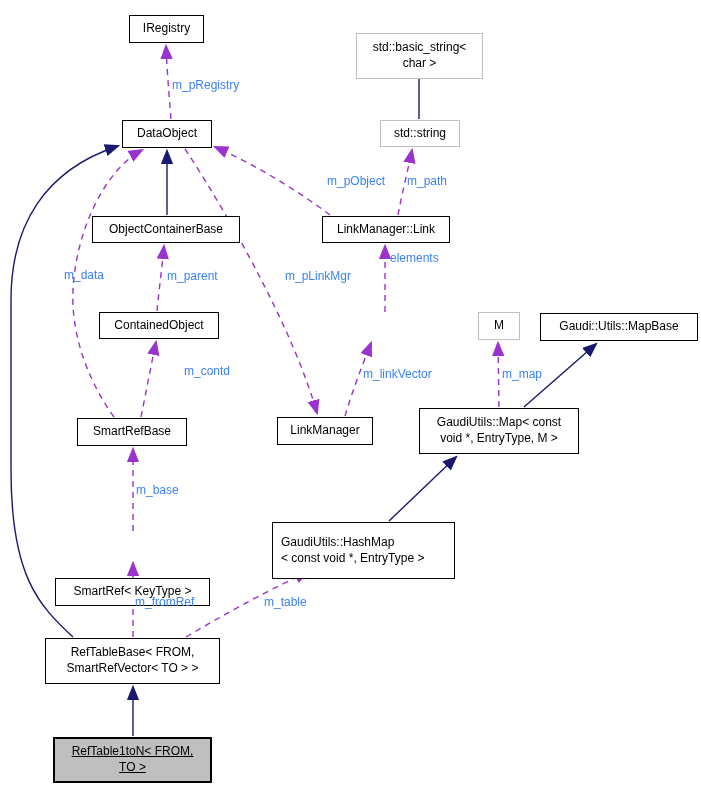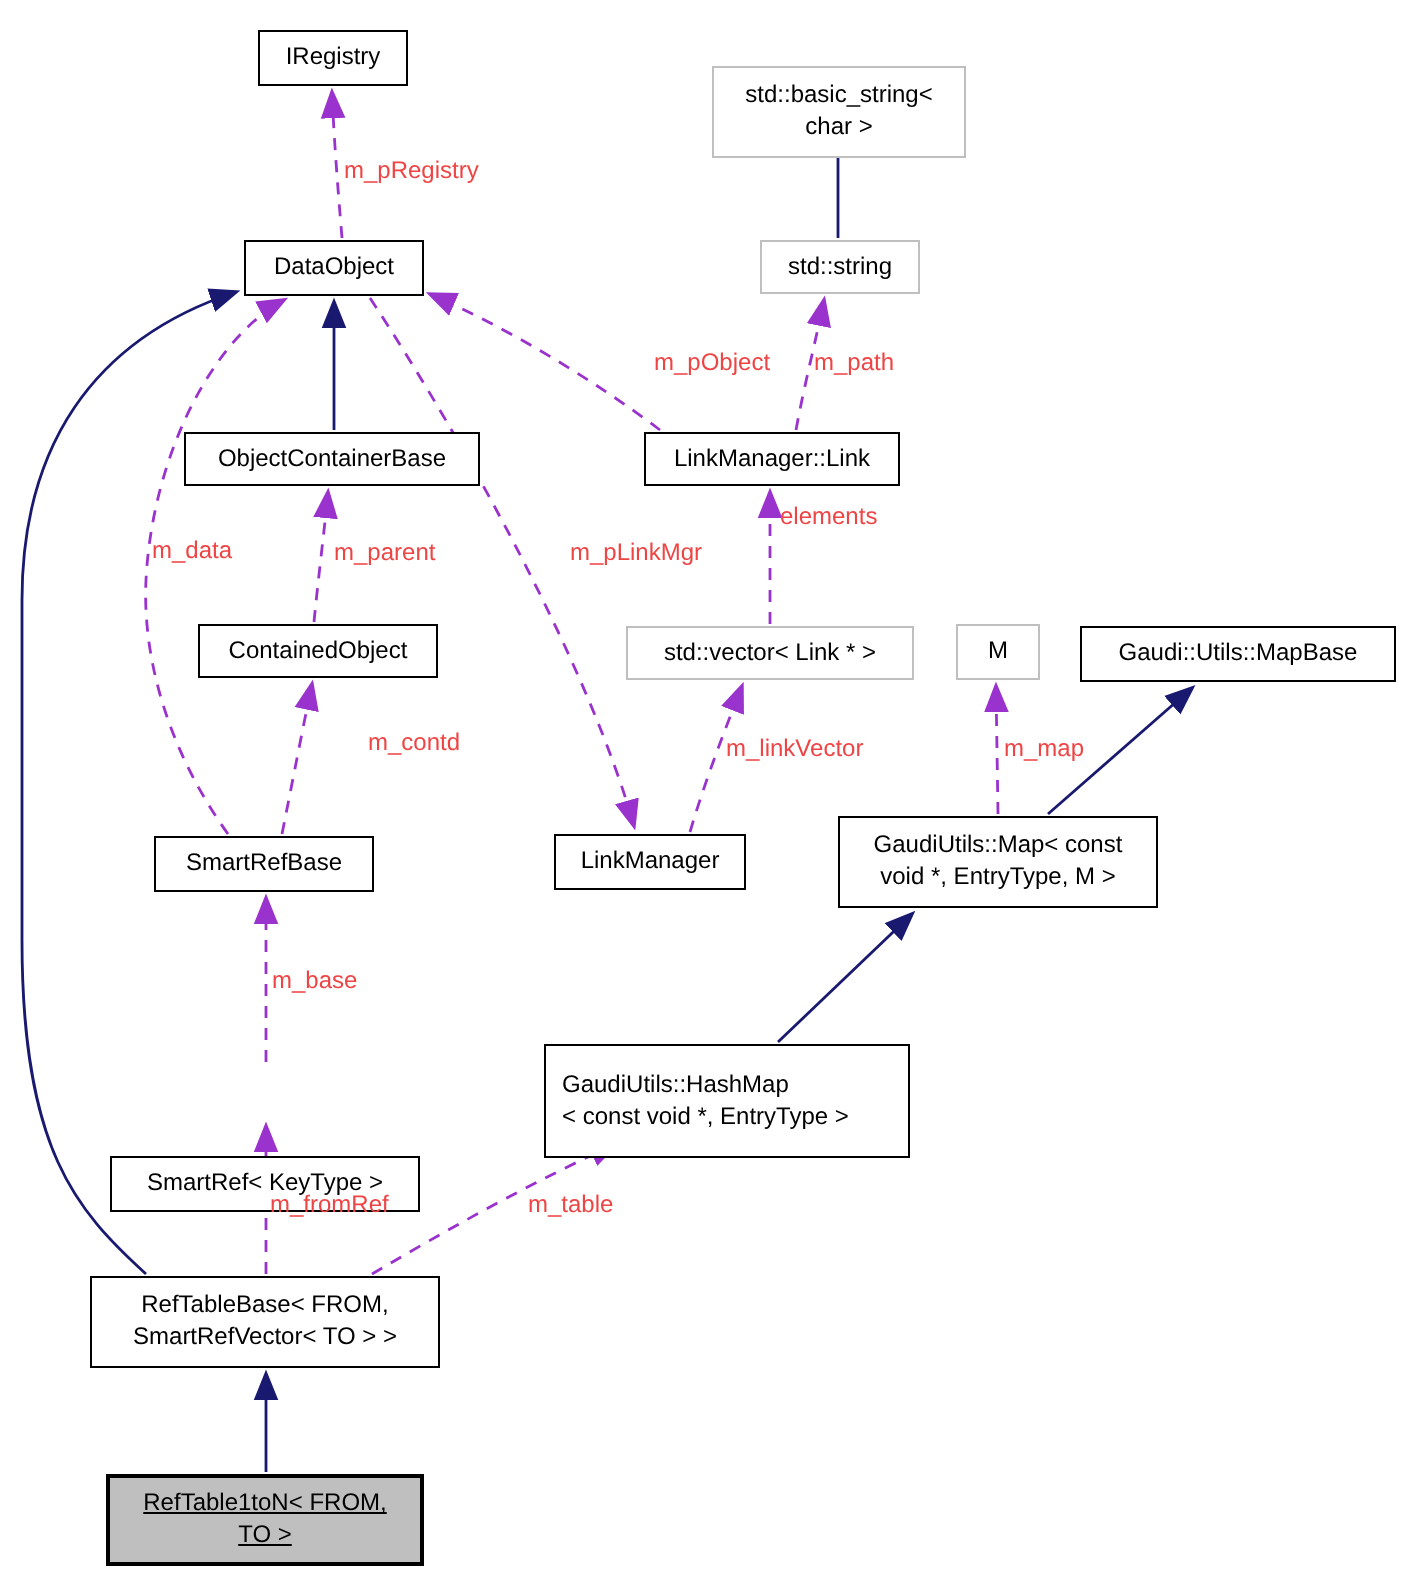--- a/index.html
+++ b/index.html
@@ -25,21 +25,21 @@
     color:#000000;
     white-space:pre-line;
     z-index:2;
   }
   .node.external{border-color:#bfbfbf;}
   .node.current{background:#bfbfbf;border-width:2px;}
   .node.left-text{justify-content:flex-start;text-align:left;padding-left:8px;}
   .edge-label{
     position:absolute;
     font-size:12px;
-    color:#ef4444;
+    color:#3b82f6;
     white-space:nowrap;
     z-index:3;
   }
 </style>
 </head>
 <body>
 
 <div class="canvas">
 
   <svg class="edges" width="701" height="789" viewBox="0 0 701 789" xmlns="http://www.w3.org/2000/svg">
@@ -82,21 +82,20 @@
   <div class="node" style="left:122px;top:120px;width:90px;height:28px;">DataObject</div>
 
   <div class="node external" style="left:380px;top:120px;width:80px;height:27px;">std::string</div>
 
   <div class="node" style="left:92px;top:216px;width:148px;height:27px;">ObjectContainerBase</div>
 
   <div class="node" style="left:322px;top:216px;width:128px;height:27px;">LinkManager::Link</div>
 
   <div class="node" style="left:99px;top:312px;width:120px;height:27px;">ContainedObject</div>
 
-  <div class="node external" style="left:313px;top:313px;width:144px;height:27px;">std::vector&lt; Link * &gt;</div>
 
   <div class="node external" style="left:478px;top:312px;width:42px;height:28px;">M</div>
 
   <div class="node" style="left:540px;top:313px;width:158px;height:28px;">Gaudi::Utils::MapBase</div>
 
   <div class="node" style="left:77px;top:418px;width:110px;height:28px;">SmartRefBase</div>
 
   <div class="node" style="left:277px;top:417px;width:96px;height:28px;">LinkManager</div>
 
   <div class="node" style="left:419px;top:408px;width:160px;height:46px;">GaudiUtils::Map&lt; const
@@ -109,21 +108,21 @@
 
   <div class="node" style="left:45px;top:638px;width:175px;height:46px;">RefTableBase&lt; FROM,
 SmartRefVector&lt; TO &gt; &gt;</div>
 
   <div class="node current" style="left:53px;top:737px;width:159px;height:46px;text-decoration:underline;">RefTable1toN&lt; FROM,
 TO &gt;</div>
 
   <span class="edge-label" style="left:172px;top:78px;">m_pRegistry</span>
   <span class="edge-label" style="left:327px;top:174px;text-align:right;">m_pObject</span>
   <span class="edge-label" style="left:407px;top:174px;">m_path</span>
-  <span class="edge-label" style="left:76px;top:268px;text-align:center;">m_data</span>
+  <span class="edge-label" style="left:64px;top:268px;text-align:center;">m_data</span>
   <span class="edge-label" style="left:167px;top:269px;">m_parent</span>
   <span class="edge-label" style="left:285px;top:269px;">m_pLinkMgr</span>
   <span class="edge-label" style="left:390px;top:251px;">elements</span>
   <span class="edge-label" style="left:154px;top:364px;padding-left:30px;">m_contd</span>
   <span class="edge-label" style="left:363px;top:367px;">m_linkVector</span>
   <span class="edge-label" style="left:502px;top:367px;">m_map</span>
   <span class="edge-label" style="left:136px;top:483px;">m_base</span>
   <span class="edge-label" style="left:135px;top:595px;">m_fromRef</span>
   <span class="edge-label" style="left:264px;top:595px;">m_table</span>
 

